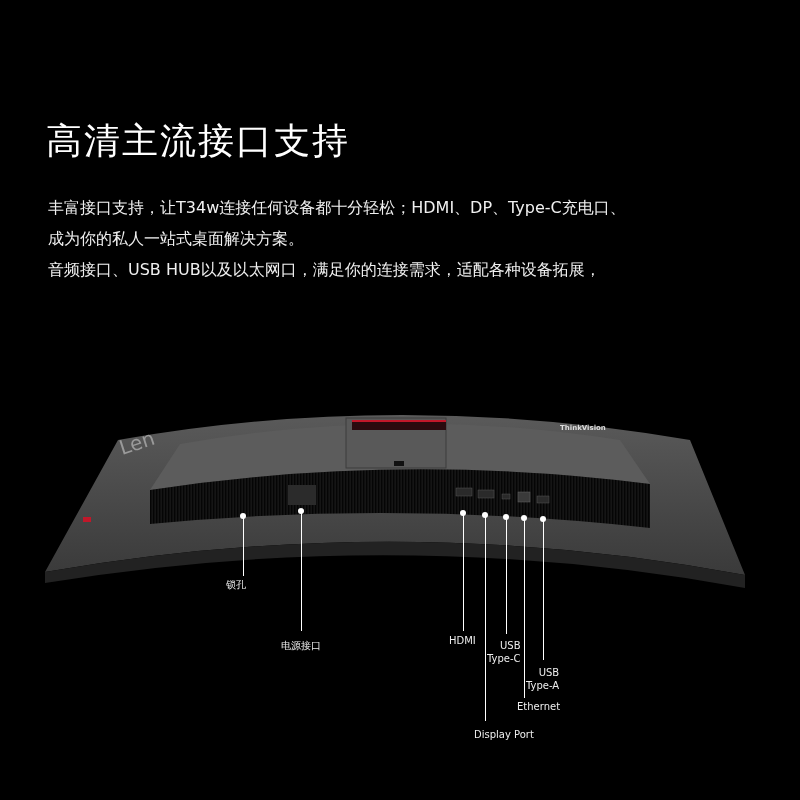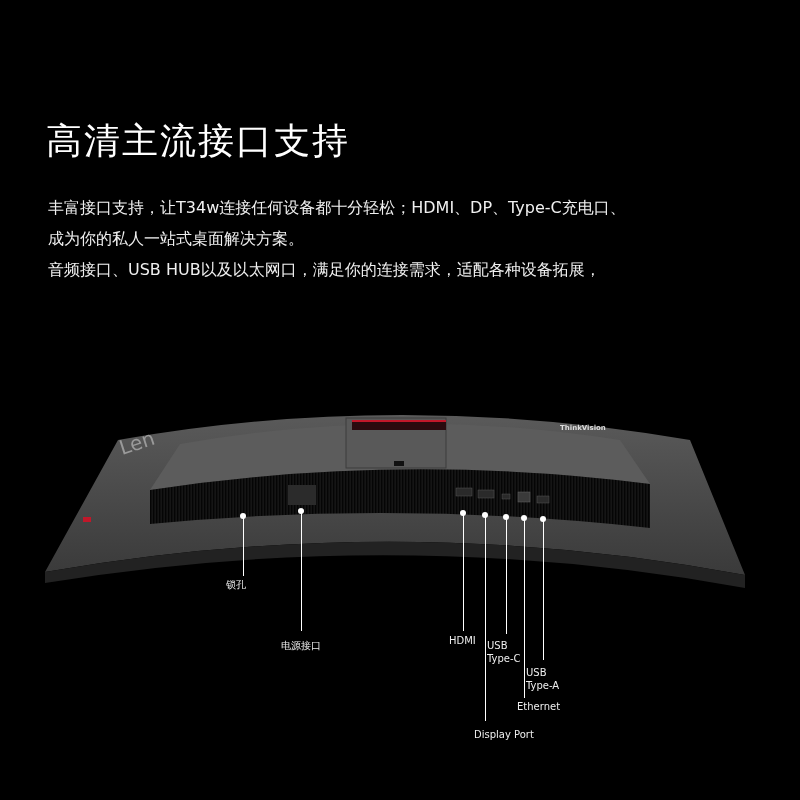--- a/index.html
+++ b/index.html
@@ -1,21 +1,21 @@
 <!DOCTYPE html>
 <html><head>
 <meta charset="utf-8">
 <style>
   html, body { margin:0; padding:0; background:#000; }
   body { width:800px; height:800px; position:relative; overflow:hidden; font-family:"DejaVu Sans", sans-serif; color:#fff; }
   .title { position:absolute; left:46px; top:112px; font-size:36px; letter-spacing:2px; font-weight:400; line-height:58px; white-space:nowrap; }
   .desc { position:absolute; left:48px; top:192px; font-size:16px; line-height:31px; color:#f0f0f0; width:700px; }
   .desc div { white-space:nowrap; }
   .monitor { position:absolute; left:0; top:0; width:800px; height:800px; }
-  .lbl { position:absolute; font-size:10px; color:#eee; text-align:left; line-height:13px; white-space:nowrap; }
+  .lbl { position:absolute; font-size:10px; color:#eee; text-align:right; line-height:13px; white-space:nowrap; }
   .line { position:absolute; width:1px; background:#fff; }
   .dot { position:absolute; width:6px; height:6px; border-radius:50%; background:#fff; margin-left:-3px; }
 </style>
 </head>
 <body>
 
 <div class="title">高清主流接口支持</div>
 
 <div class="desc">
   <div>丰富接口支持，让T34w连接任何设备都十分轻松；HDMI、DP、Type-C充电口、</div>

